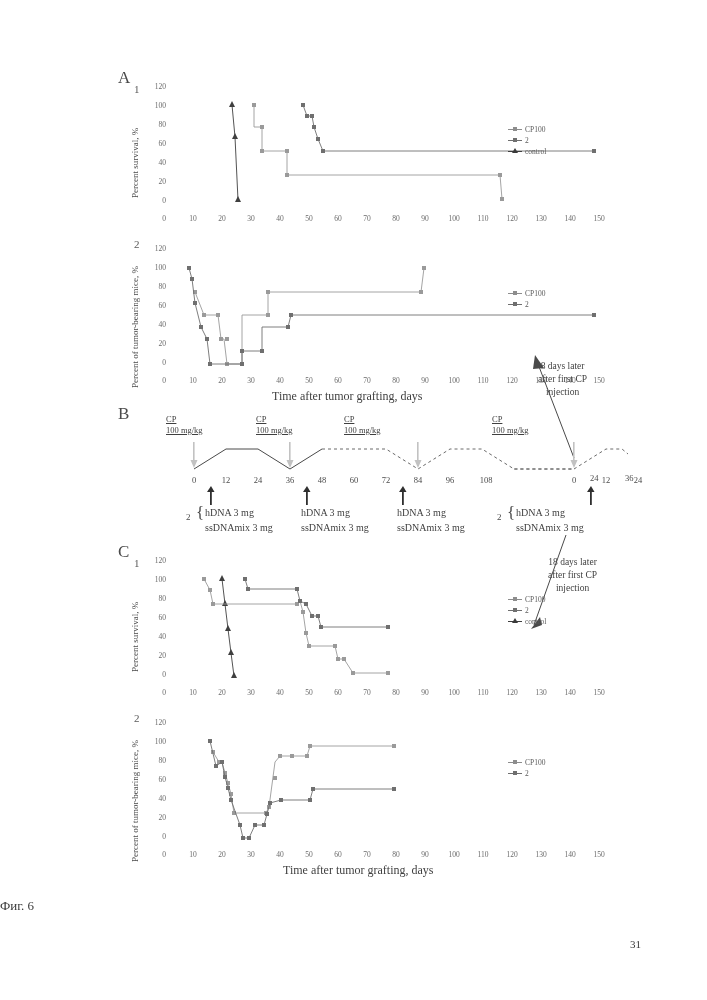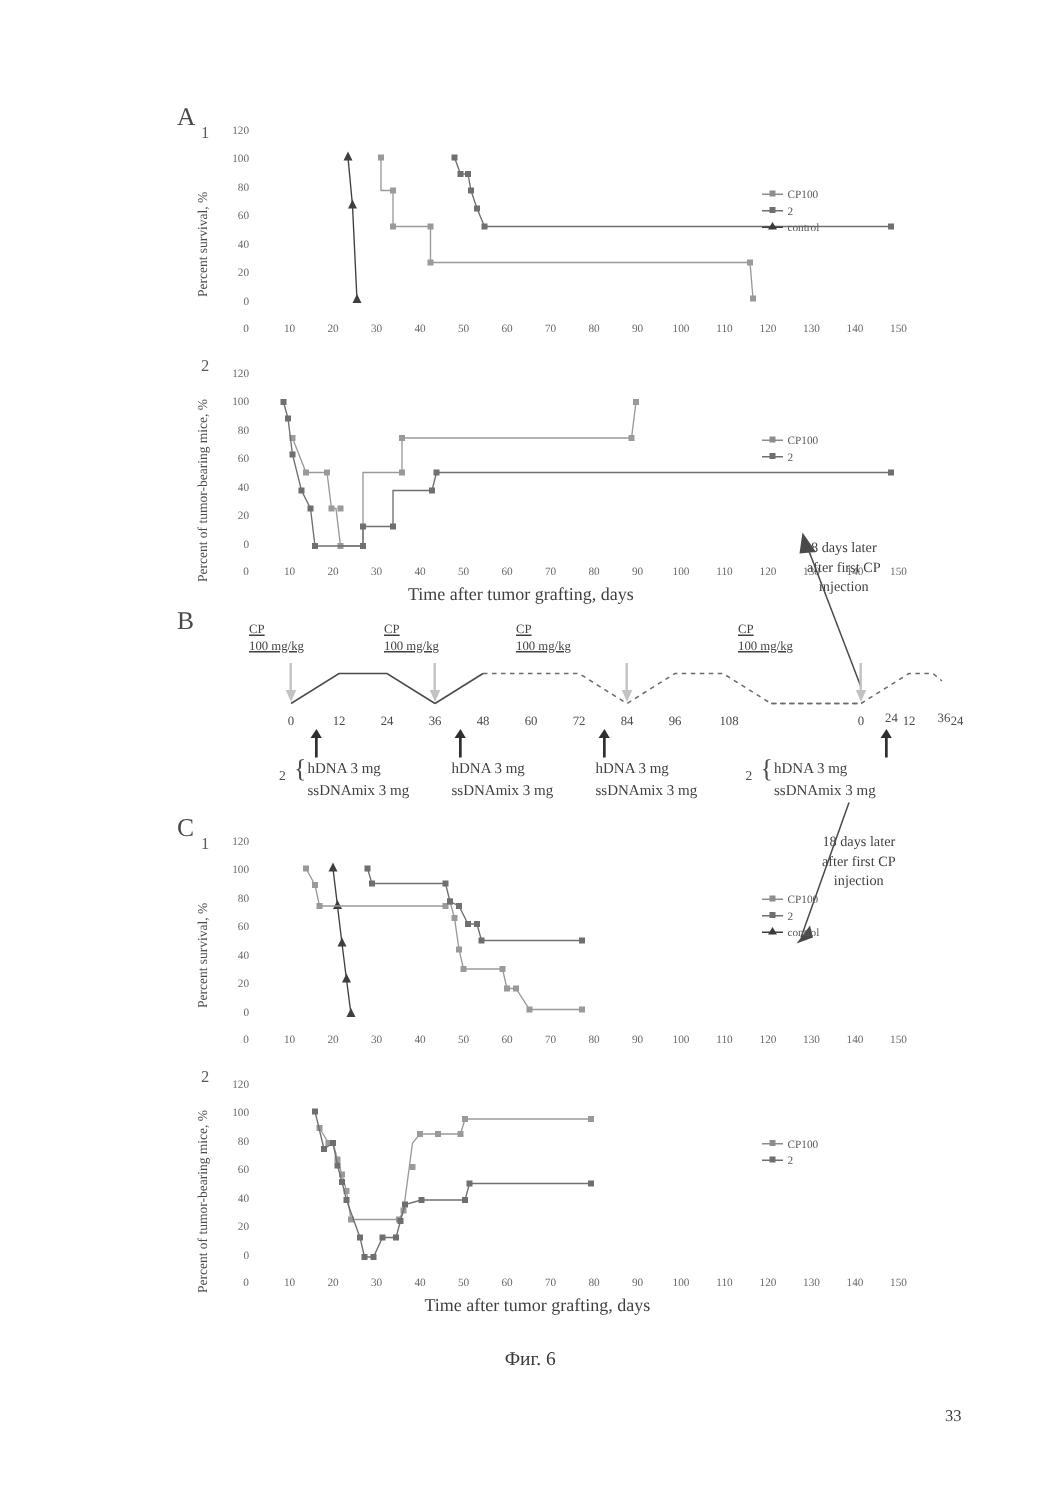--- a/index.html
+++ b/index.html
@@ -36,21 +36,21 @@
   .legend-mark.mid{background:#6f6f6f;}
 
   
   .cp-label{position:absolute;font-size:8.5px;color:#3f3f3f;text-align:left;line-height:1.25;white-space:nowrap;text-decoration:underline;}
   .dose-block{position:absolute;font-size:10px;color:#3f3f3f;line-height:1.45;white-space:nowrap;}
   .brace{position:absolute;font-size:17px;color:#4a4a4a;line-height:1;}
   .dose-two{position:absolute;font-size:9px;color:#4a4a4a;}
 
   .annot{position:absolute;font-size:9.5px;color:#3f3f3f;text-align:center;line-height:1.35;white-space:nowrap;}
 
-  .figcap{position:absolute;font-size:13px;color:#3a3a3a;text-align:center;width:100%;}
+  .figcap{position:absolute;font-size:13px;color:#3a3a3a;width:100%;}
   .pageno{position:absolute;font-size:11px;color:#3a3a3a;}
 </style>
 </head>
 <body>
 
 <div class="page">
 
   <div class="abs panel-letter" style="left:118px;top:68px;">A</div>
   <div class="abs sub-num" style="left:134px;top:83px;">1</div>
 
@@ -559,15 +559,15 @@
     </div>
     <div class="legend-row">
       <span class="legend-line mid">
           <span class="legend-mark mid"></span>
         </span>
       <span>2</span>
     </div>
   </div>
 
   <div class="figcap" style="left:0;top:898px;">Фиг. 6</div>
-  <div class="pageno" style="left:630px;top:938px;">33</div>
+  <div class="pageno" style="left:630px;top:938px;">31</div>
 
 </div>
 
 </body></html>

